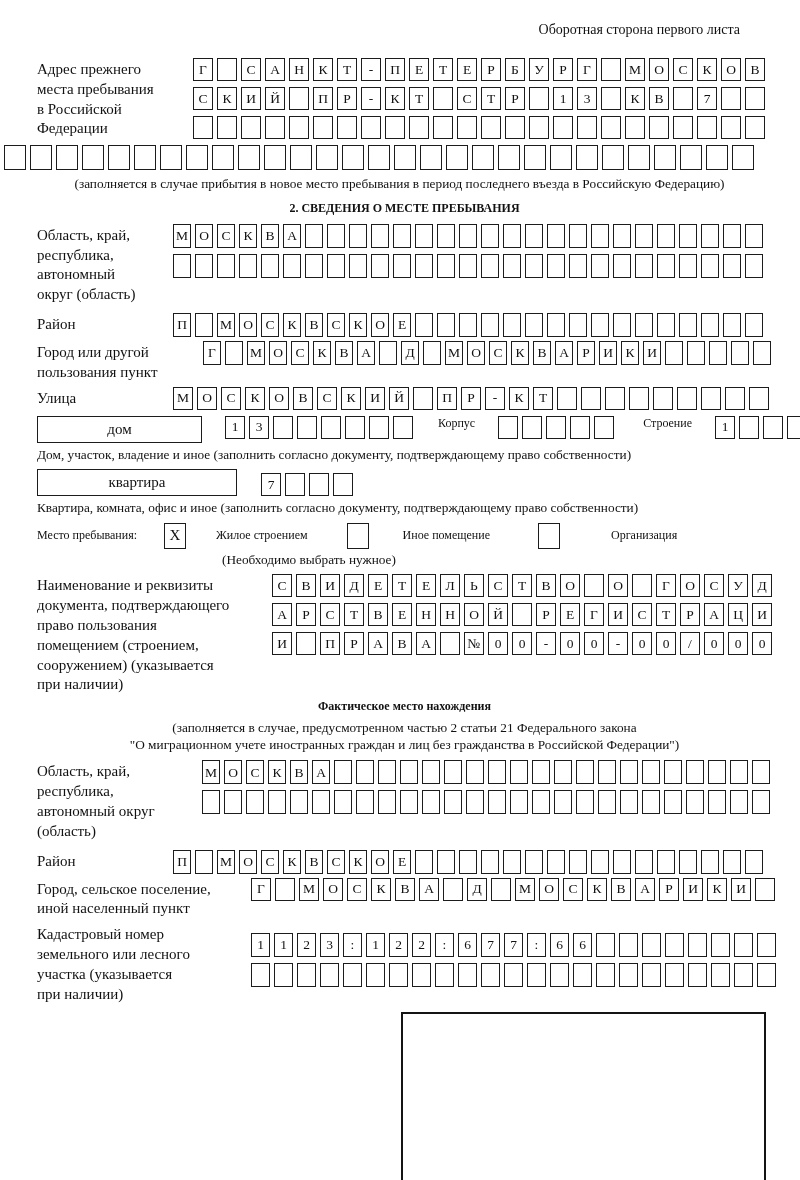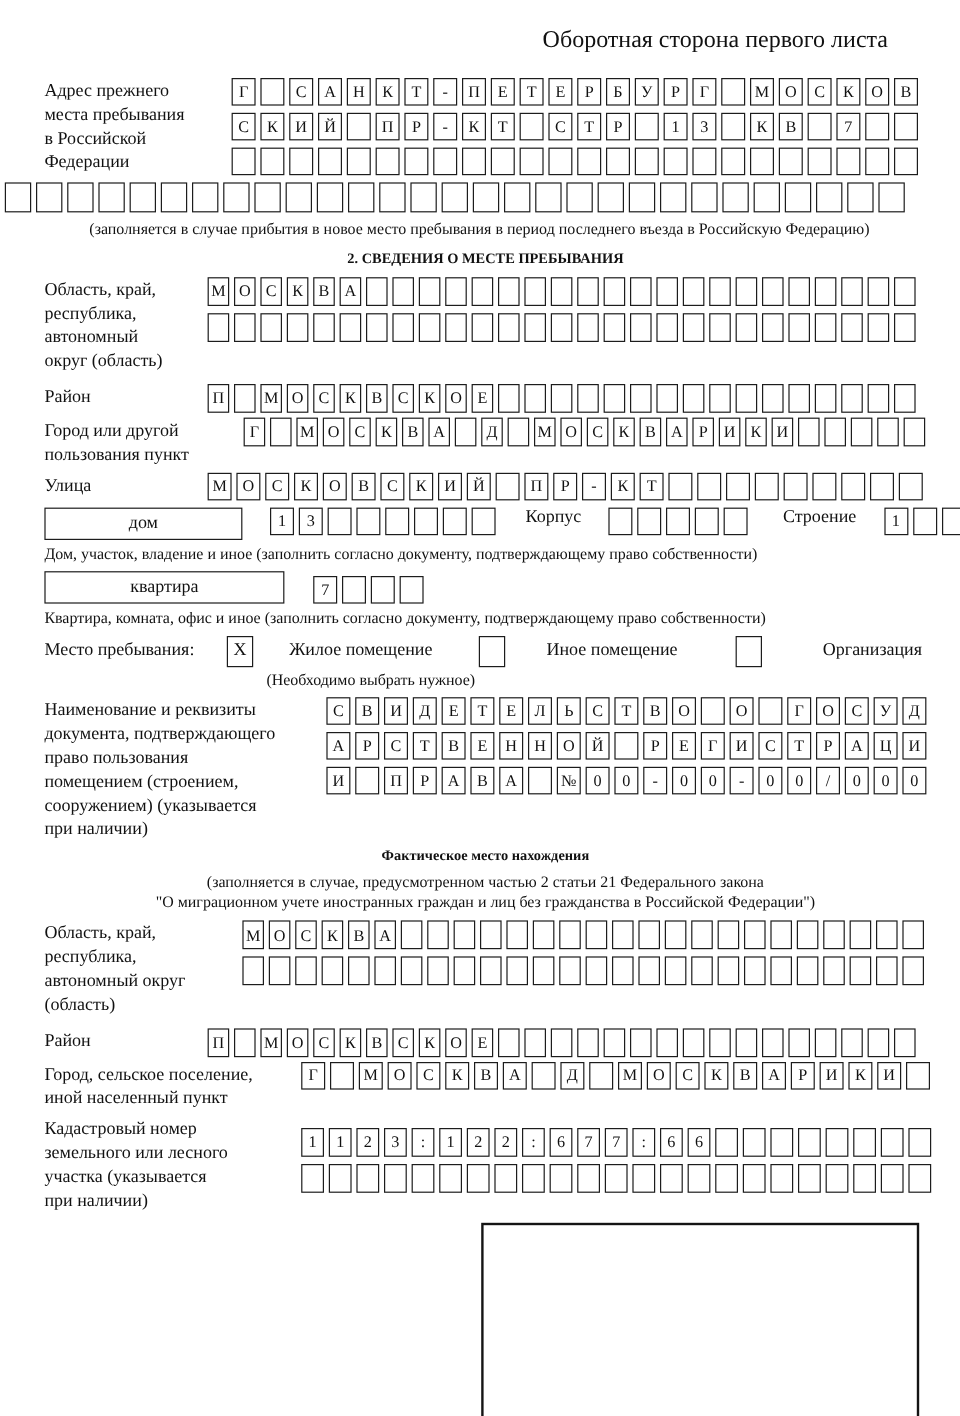--- a/index.html
+++ b/index.html
@@ -4,21 +4,21 @@
 <style>
   * { margin:0; padding:0; box-sizing:border-box; }
   html,body { background:#ffffff; }
   body {
     width:800px; height:1180px; overflow:hidden;
     font-family:"Liberation Serif","DejaVu Serif",serif;
     color:#111; font-size:15px;
   }
   .page { width:800px; height:1180px; padding:22px 28px 0 37px; overflow:hidden; }
 
-  .hdr-note { text-align:right; font-size:20px; padding-right:32px; margin-bottom:20px; }
+  .hdr-note { text-align:right; font-size:14px; padding-right:32px; margin-bottom:20px; }
 
   .flexrow { display:flex; align-items:flex-start;gap:18px; }
   .lbl { white-space:pre-line; line-height:1.32; font-size:15px; flex:0 0 auto; padding-top:2px; }
 
   .cells { display:flex; gap:4px; margin-bottom:6px; }
   .cell {
     width:20px; height:23px; border:1.7px solid #1c1c1c; background:#fff;
     display:flex; align-items:center; justify-content:center;
     font-size:13.5px; line-height:1; flex:0 0 auto;
   }
@@ -28,21 +28,21 @@
 
   .caption { font-size:13.3px; line-height:1.25; }
   .caption.center { text-align:center; }
 
   .sec-title { text-align:center; font-weight:bold; font-size:12px; margin:8px 0 8px; }
 
   .widebox {
     border:1.7px solid #1c1c1c; height:27px; display:flex; align-items:center;
     justify-content:center; font-size:15px; flex:0 0 auto; background:#fff;
   }
-  .inline-lbl { font-size:15px; padding-top:3px; }
+  .inline-lbl { font-size:12px; padding-top:3px; }
 
   .checkbox {
     width:22px; height:26px; border:1.7px solid #1c1c1c; display:flex;
     align-items:center; justify-content:center; font-size:15px; flex:0 0 auto; background:#fff;
   }
 
   .stamp-wrap { margin-left:330px; width:432px; margin-top:8px; }
   .stamp-box { width:365px; height:174px; border:2px solid #141414; margin:0 auto; background:#fff; }
 
   
@@ -378,21 +378,21 @@
         <span class="cell"></span>
         <span class="cell"></span>
         <span class="cell"></span>
       </div>
   </div>
   <div class="caption mt4">Квартира, комната, офис и иное (заполнить согласно документу, подтверждающему право собственности)</div>
 
   <div class="flexrow mt6" style="align-items:center">
     <div class="inline-lbl" style="padding-top:0">Место пребывания:</div>
     <div class="checkbox" style="margin-left:9px">X</div>
-    <div class="inline-lbl" style="margin-left:12px;padding-top:0">Жилое помещение</div>
+    <div class="inline-lbl" style="margin-left:12px;padding-top:0">Жилое строением</div>
     <div class="checkbox" style="margin-left:21px"></div>
     <div class="inline-lbl" style="margin-left:16px;padding-top:0">Иное помещение</div>
     <div class="checkbox" style="margin-left:30px"></div>
     <div class="inline-lbl" style="margin-left:33px;padding-top:0">Организация</div>
   </div>
   <div class="caption" style="margin:3px 0 6px 185px">(Необходимо выбрать нужное)</div>
 
   <div class="flexrow">
     <div class="lbl" style="width:217px">Наименование и реквизиты
 документа, подтверждающего

